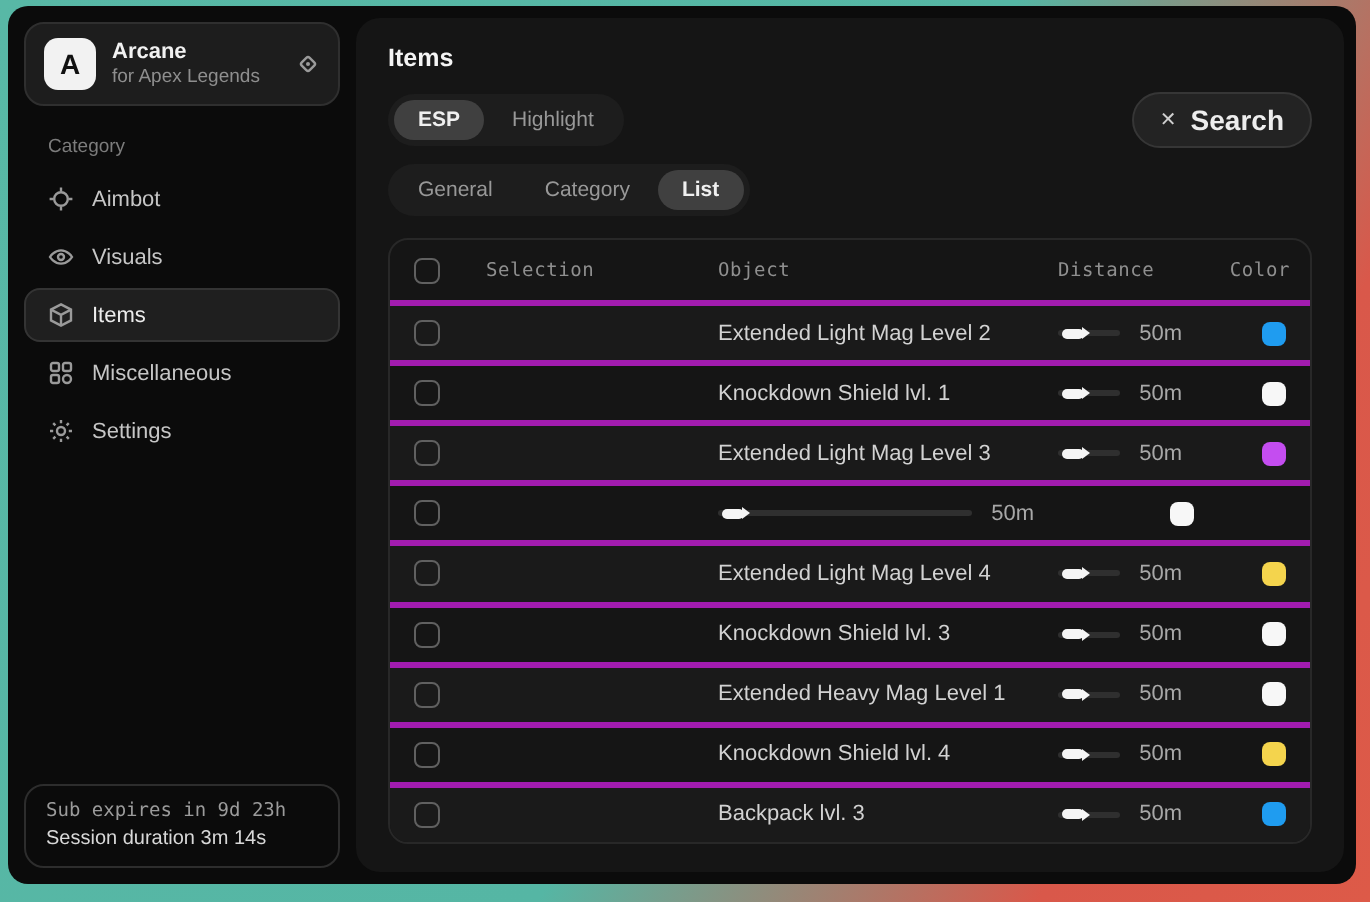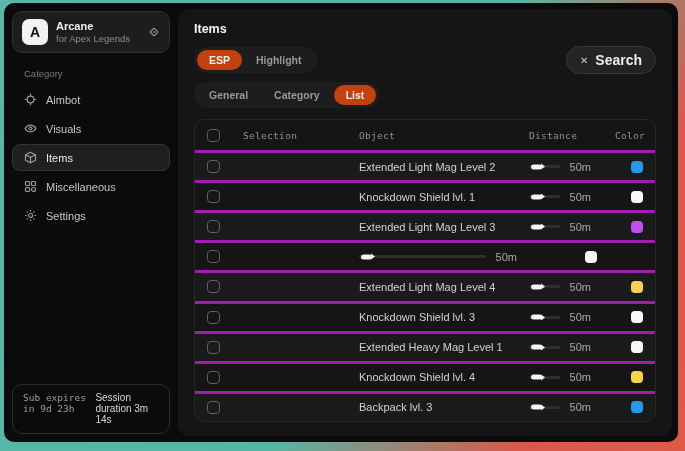--- a/index.html
+++ b/index.html
@@ -35,39 +35,39 @@
   .nav-item {
     height:27px; border-radius:8px; border:1px solid transparent;
     display:flex; align-items:center; gap:9px; padding:0 11px;
     color:#c6c6c6; font-size:11px; cursor:pointer;
   }
   .nav-item .icon { color:#9a9a9a; display:flex; }
   .nav-item.active { background:#1f1f1f; border-color:#343434; color:#ececec; }
   .sidebar-spacer { flex:1; }
   .session-card {
     border:1px solid #2d2d2d; border-radius:10px; padding:7px 10px 8px;
-    display:flex; flex-direction:row; gap:3px;
+    display:flex; flex-direction:column; gap:3px;
   }
   .session-line1 { font-family:"DejaVu Sans Mono", monospace; font-size:9.5px; color:#9b9b9b; }
   .session-line2 { font-size:10px; color:#d8d8d8; }
   
   .main {
     flex:1; margin:6px 6px 6px 0; background:#151515; border-radius:12px;
     padding:13px 16px 14px; display:flex; flex-direction:column;
   }
   .page-title { font-size:12.5px; font-weight:bold; color:#f4f4f4; }
   .toolbar { display:flex; align-items:center; justify-content:space-between; margin-top:10px; }
   .pill-group {
     display:inline-flex; background:#1d1d1d; border-radius:15px; padding:3px; gap:2px;
   }
   .pill {
     padding:4px 12px; border-radius:12px; font-size:10.5px; color:#989898;
-    cursor:pointer; white-space:nowrap;font-weight:bold;
-  }
-  .pill.active { background:#c2410c; color:#f0f0f0; font-weight:bold; }
+    cursor:pointer; white-space:nowrap;
+  }
+  .pill.active { background:#404040; color:#f0f0f0; font-weight:bold; }
   .search-btn {
     display:inline-flex; align-items:center; gap:7px;
     background:#232323; border:1px solid #363636; border-radius:15px;
     padding:5px 13px; cursor:pointer;
   }
   .search-x { font-size:10px; color:#cfcfcf; }
   .search-label { font-size:14px; font-weight:bold; color:#ededed; }
   .subtabs { margin-top:8px; }
   
   .table {

